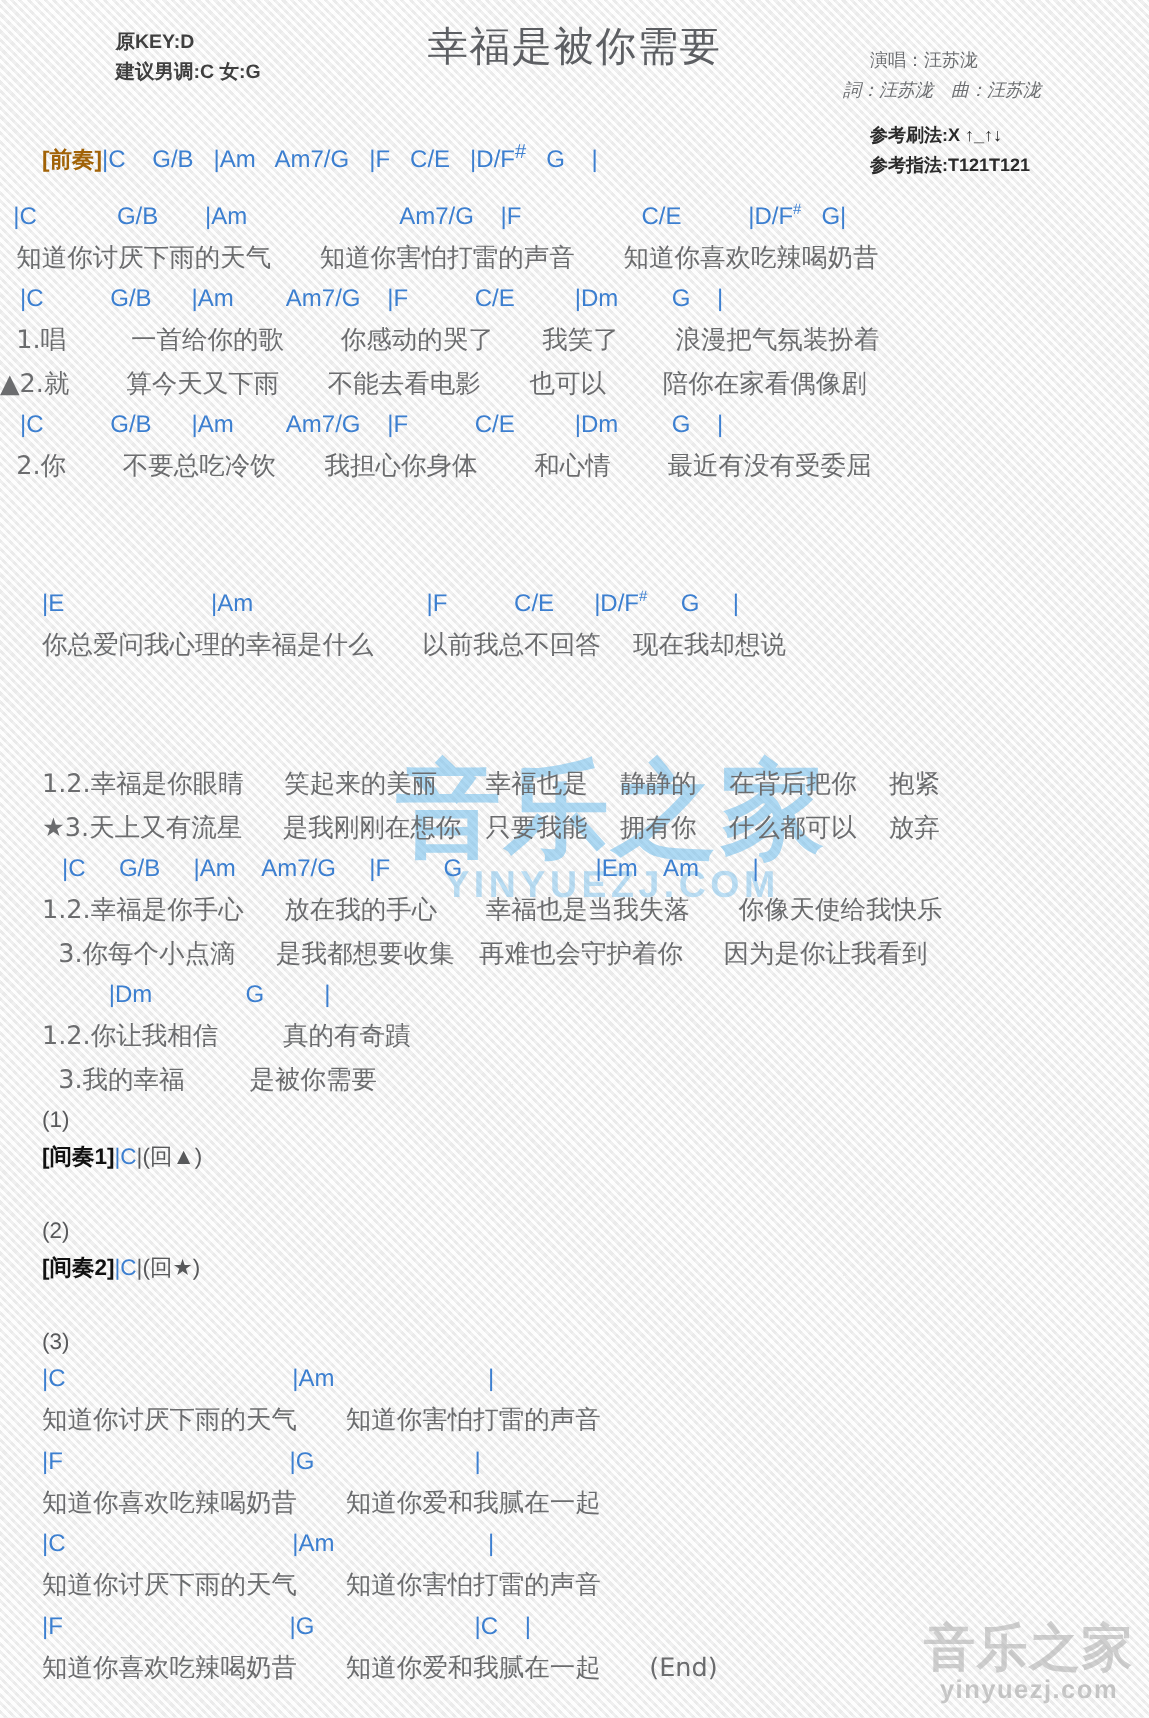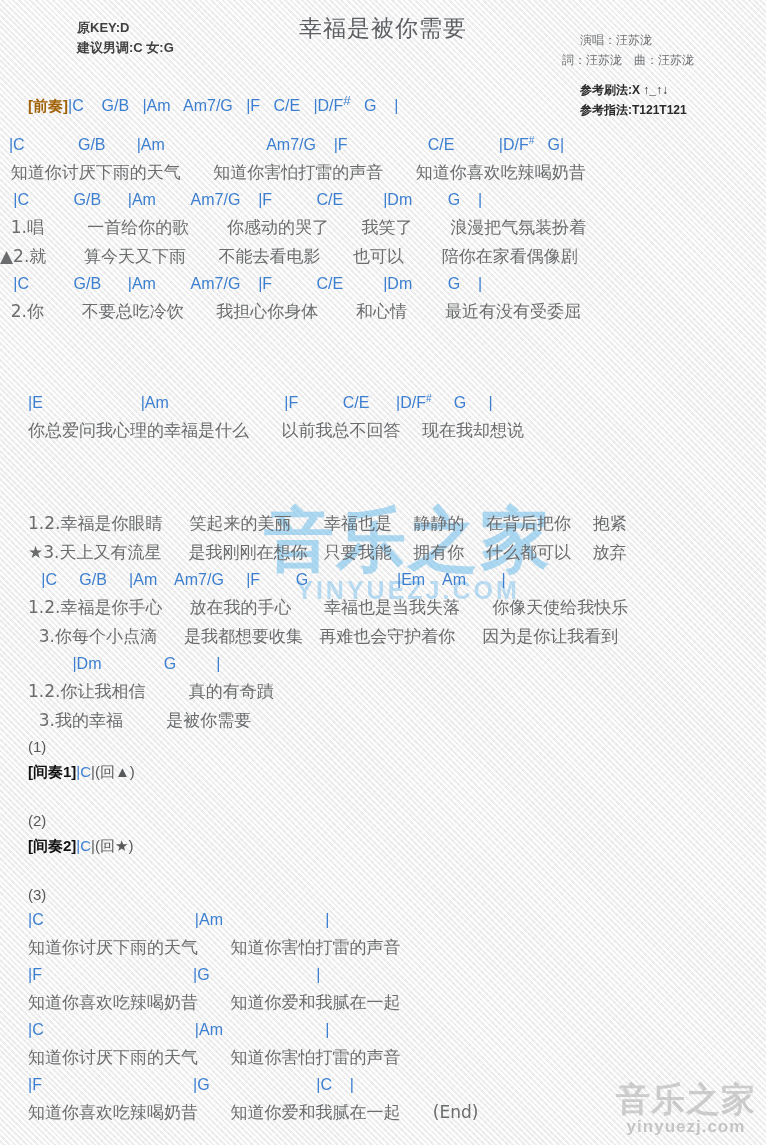--- a/index.html
+++ b/index.html
@@ -99,38 +99,38 @@
     color: #3f3f3f;
     line-height: 20px;
   }
 
   .title {
     position: absolute;
     left: 0;
     right: 0;
     top: 13px;
     text-align: center;
-    font-size: 23px;
+    font-size: 27px;
     color: #5d5f63;
     letter-spacing: 1px;
     font-family: "DejaVu Sans", "Liberation Sans", sans-serif;
   }
 
   .credits {
     position: absolute;
     right: 14px;
     top: 30px;
     text-align: left;
     font-size: 12px;
     color: #6d6f72;
     line-height: 20px;
     width: 190px;
   }
   .credits .line-perf { padding-left: 18px; }
-  .credits .line-wq { padding-left: 0px; }
+  .credits .line-wq { padding-left: 0px; font-style: italic; }
   .playinfo {
     position: absolute;
     right: 28px;
     top: 80px;
     font-size: 12px;
     font-weight: bold;
     color: #2a2a2a;
     line-height: 20px;
     width: 190px;
     padding-left: 32px;

